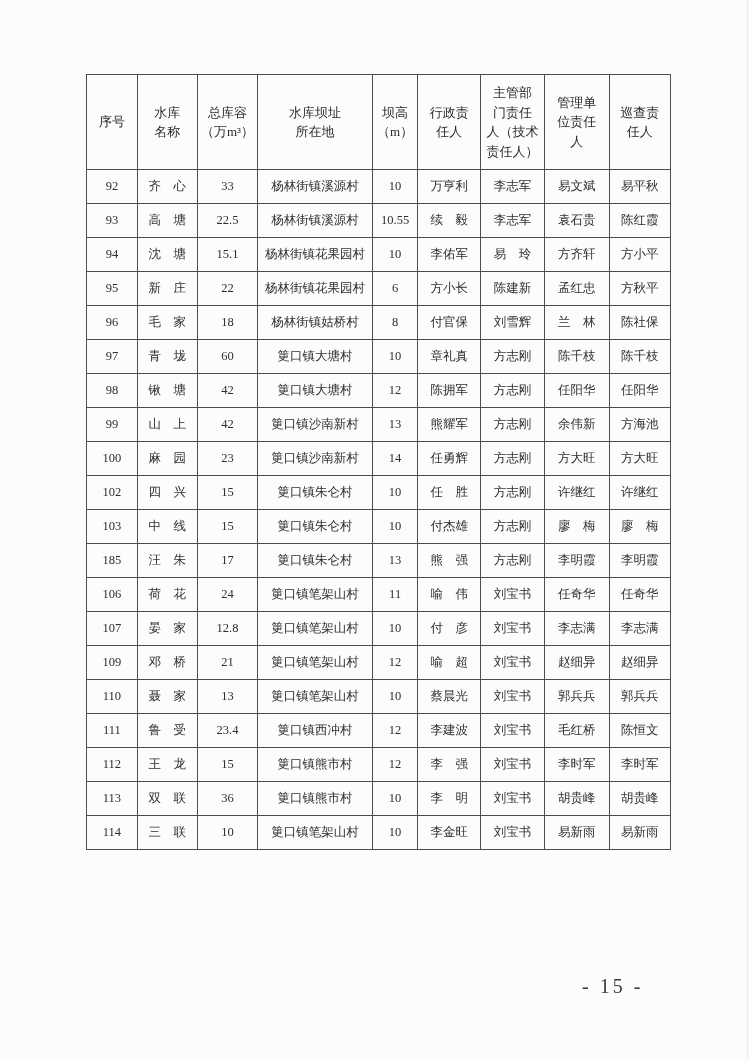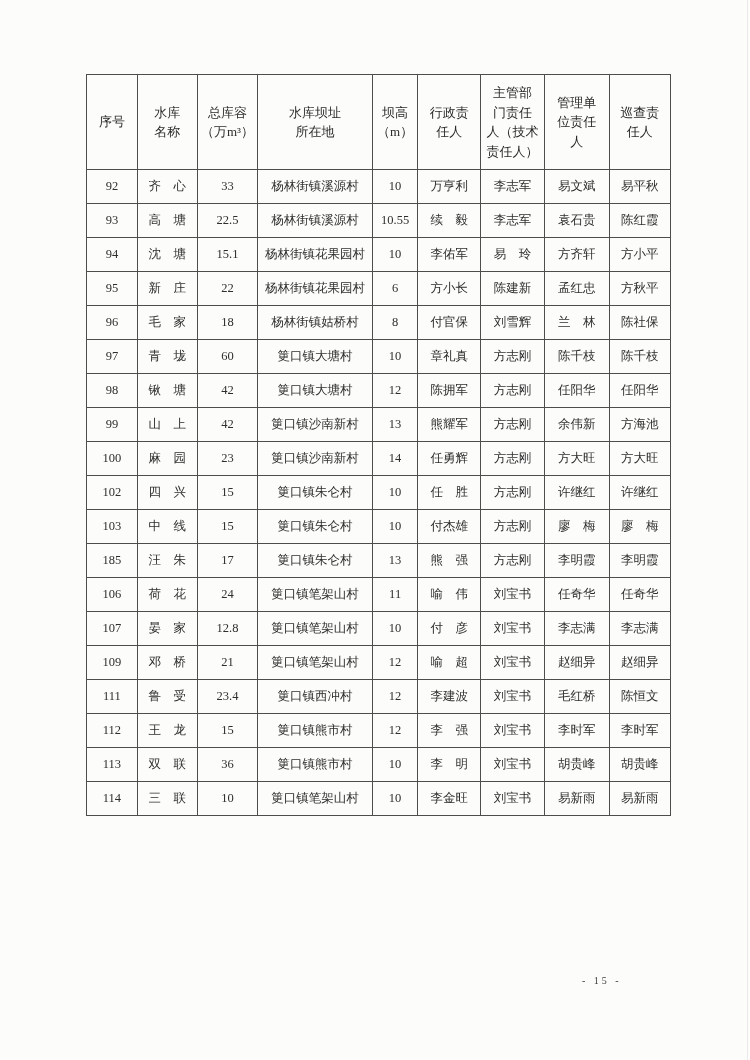--- a/index.html
+++ b/index.html
@@ -65,21 +65,21 @@
   .col-location { width: 19.7%; }
   .col-height   { width: 7.7%;  }
   .col-admin    { width: 10.8%; }
   .col-dept     { width: 10.9%; }
   .col-mgmt     { width: 11.1%; }
   .col-patrol   { width: 10.5%; }
   .page-number {
     position: absolute;
     left: 582px;
     top: 975px;
-    font-size: 10px;
+    font-size: 20px;
     letter-spacing: 3px;
     color: #3a3a3a;
     font-family: "Liberation Serif", "DejaVu Serif", serif;
   }
 </style>
 </head>
 <body>
 
 <div class="page">
   <table class="reservoir">
@@ -278,20 +278,31 @@
           <td>邓　桥</td>
           <td>21</td>
           <td>筻口镇笔架山村</td>
           <td>12</td>
           <td>喻　超</td>
           <td>刘宝书</td>
           <td>赵细异</td>
           <td>赵细异</td>
         </tr>
         <tr>
+          <td>110</td>
+          <td>聂　家</td>
+          <td>13</td>
+          <td>筻口镇笔架山村</td>
+          <td>10</td>
+          <td>蔡晨光</td>
+          <td>刘宝书</td>
+          <td>郭兵兵</td>
+          <td>郭兵兵</td>
+        </tr>
+        <tr>
           <td>111</td>
           <td>鲁　受</td>
           <td>23.4</td>
           <td>筻口镇西冲村</td>
           <td>12</td>
           <td>李建波</td>
           <td>刘宝书</td>
           <td>毛红桥</td>
           <td>陈恒文</td>
         </tr>

